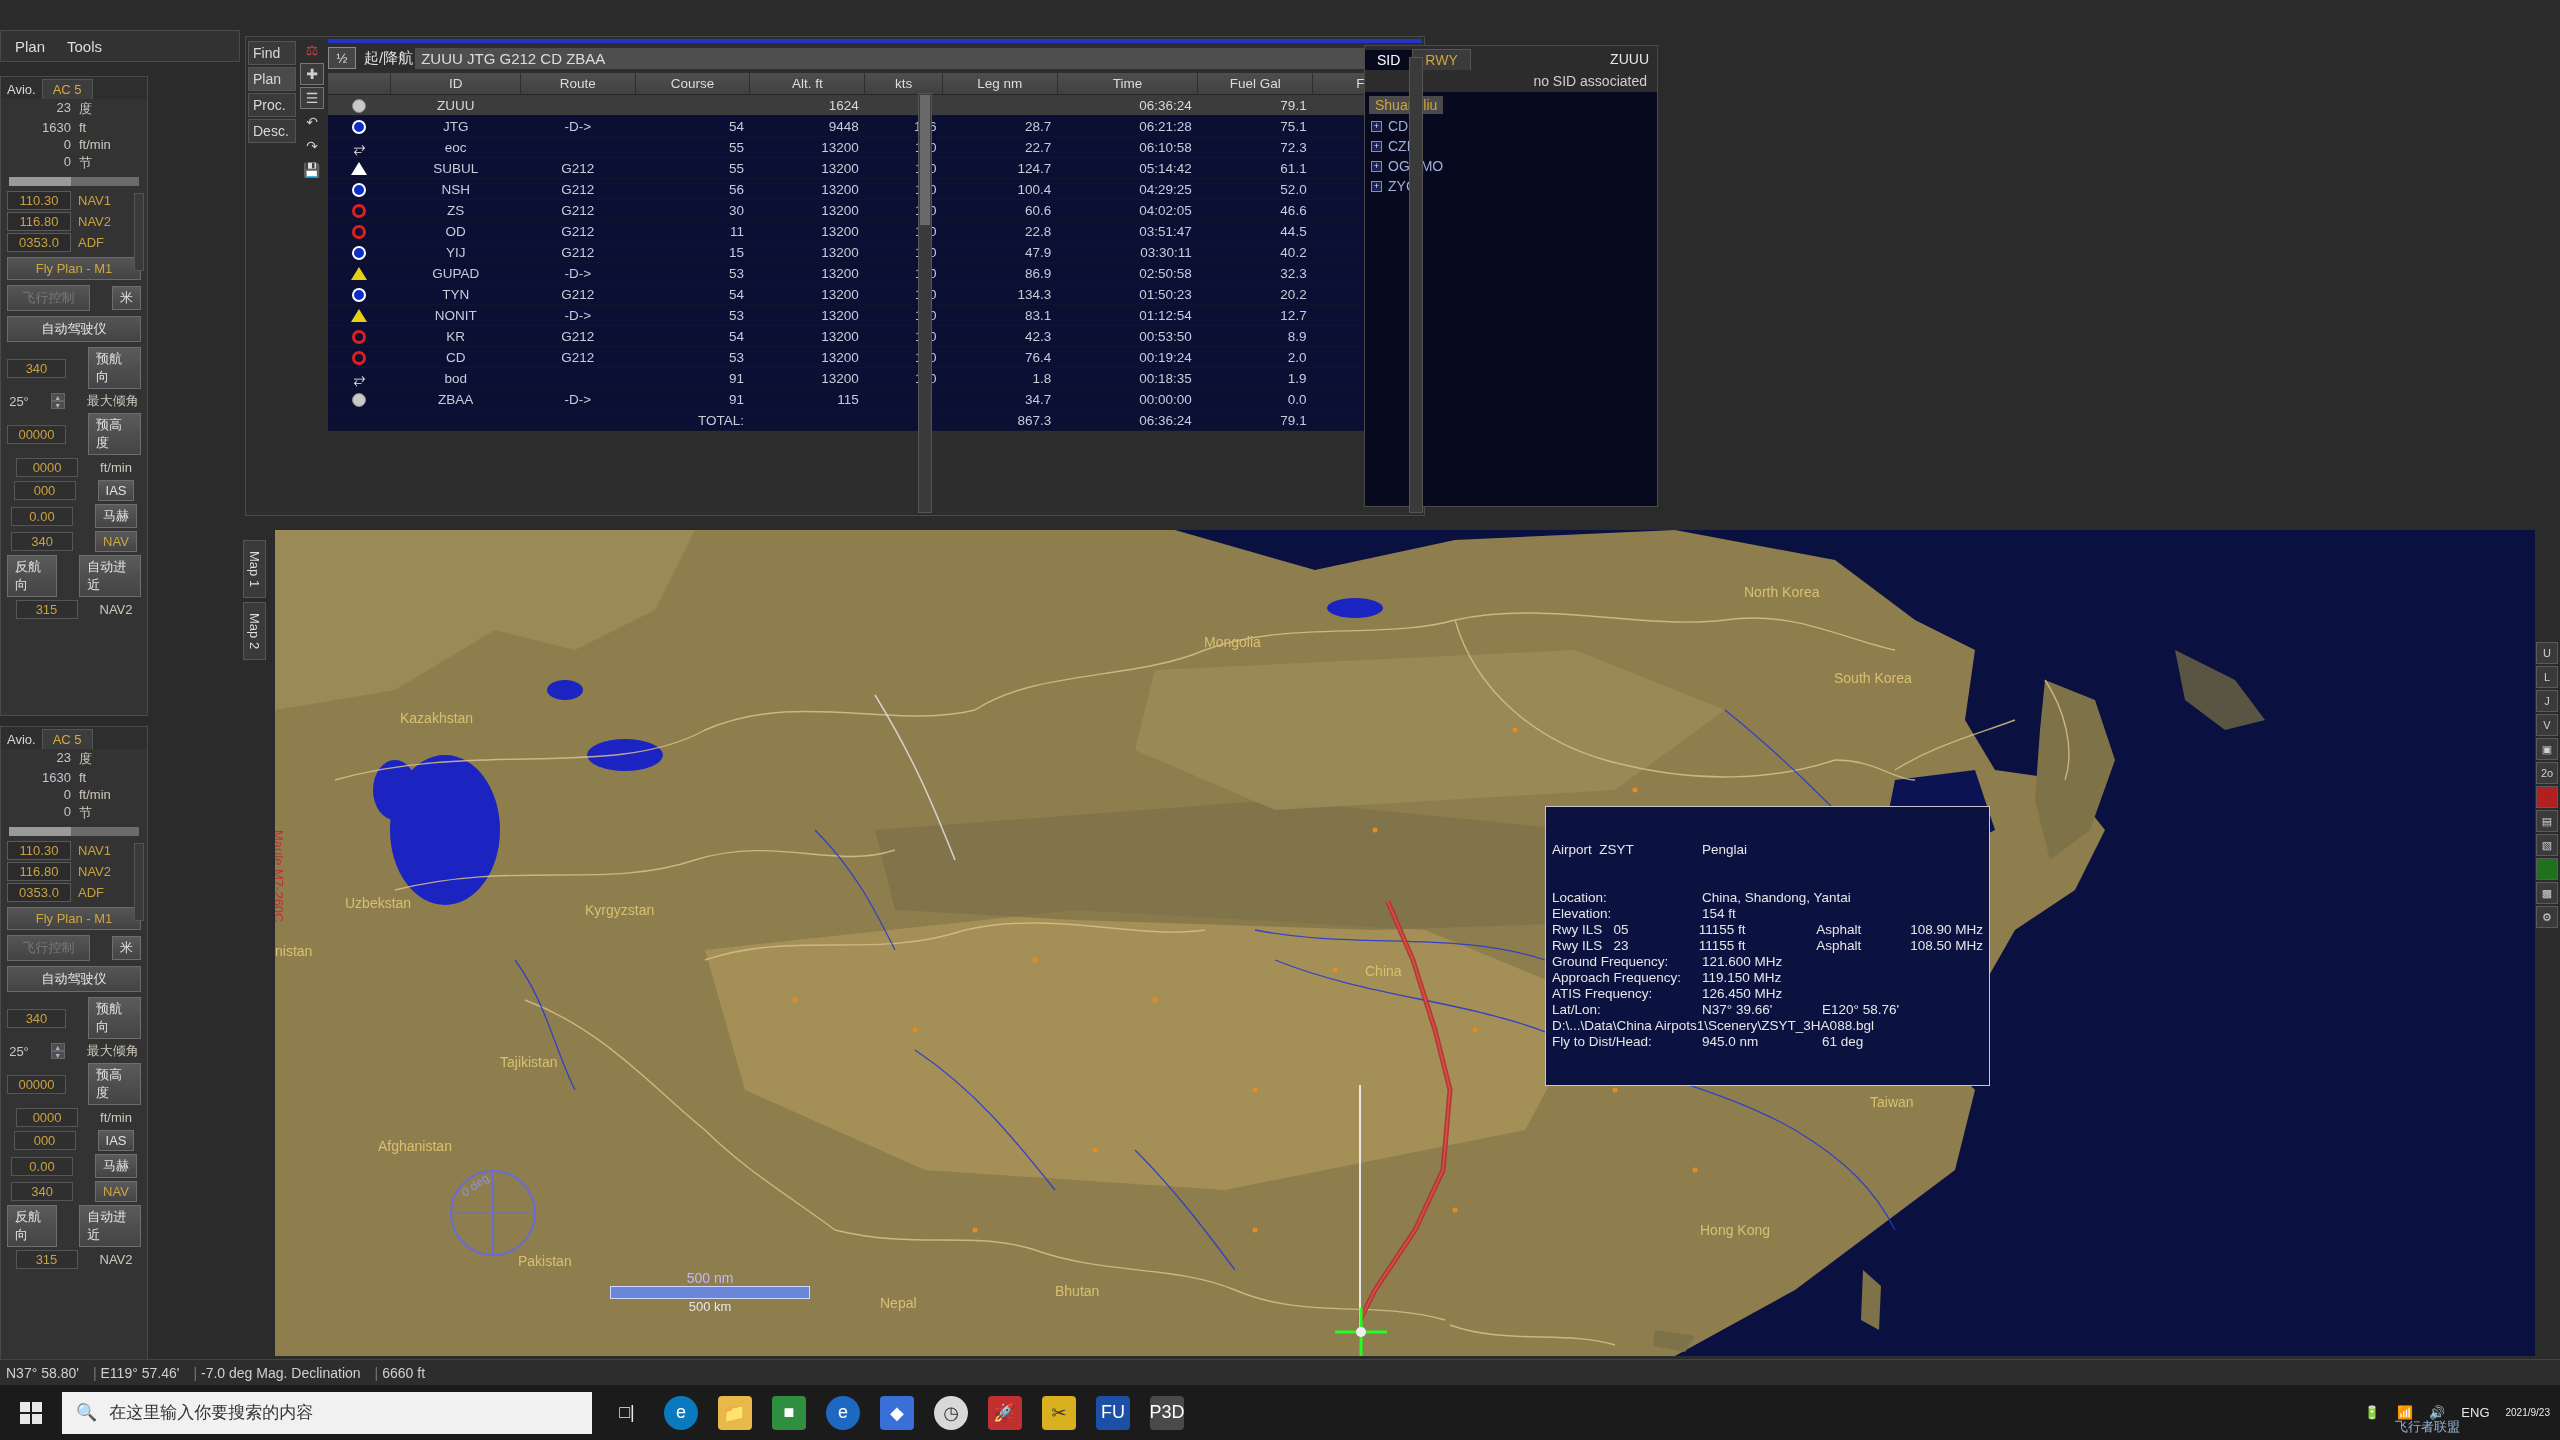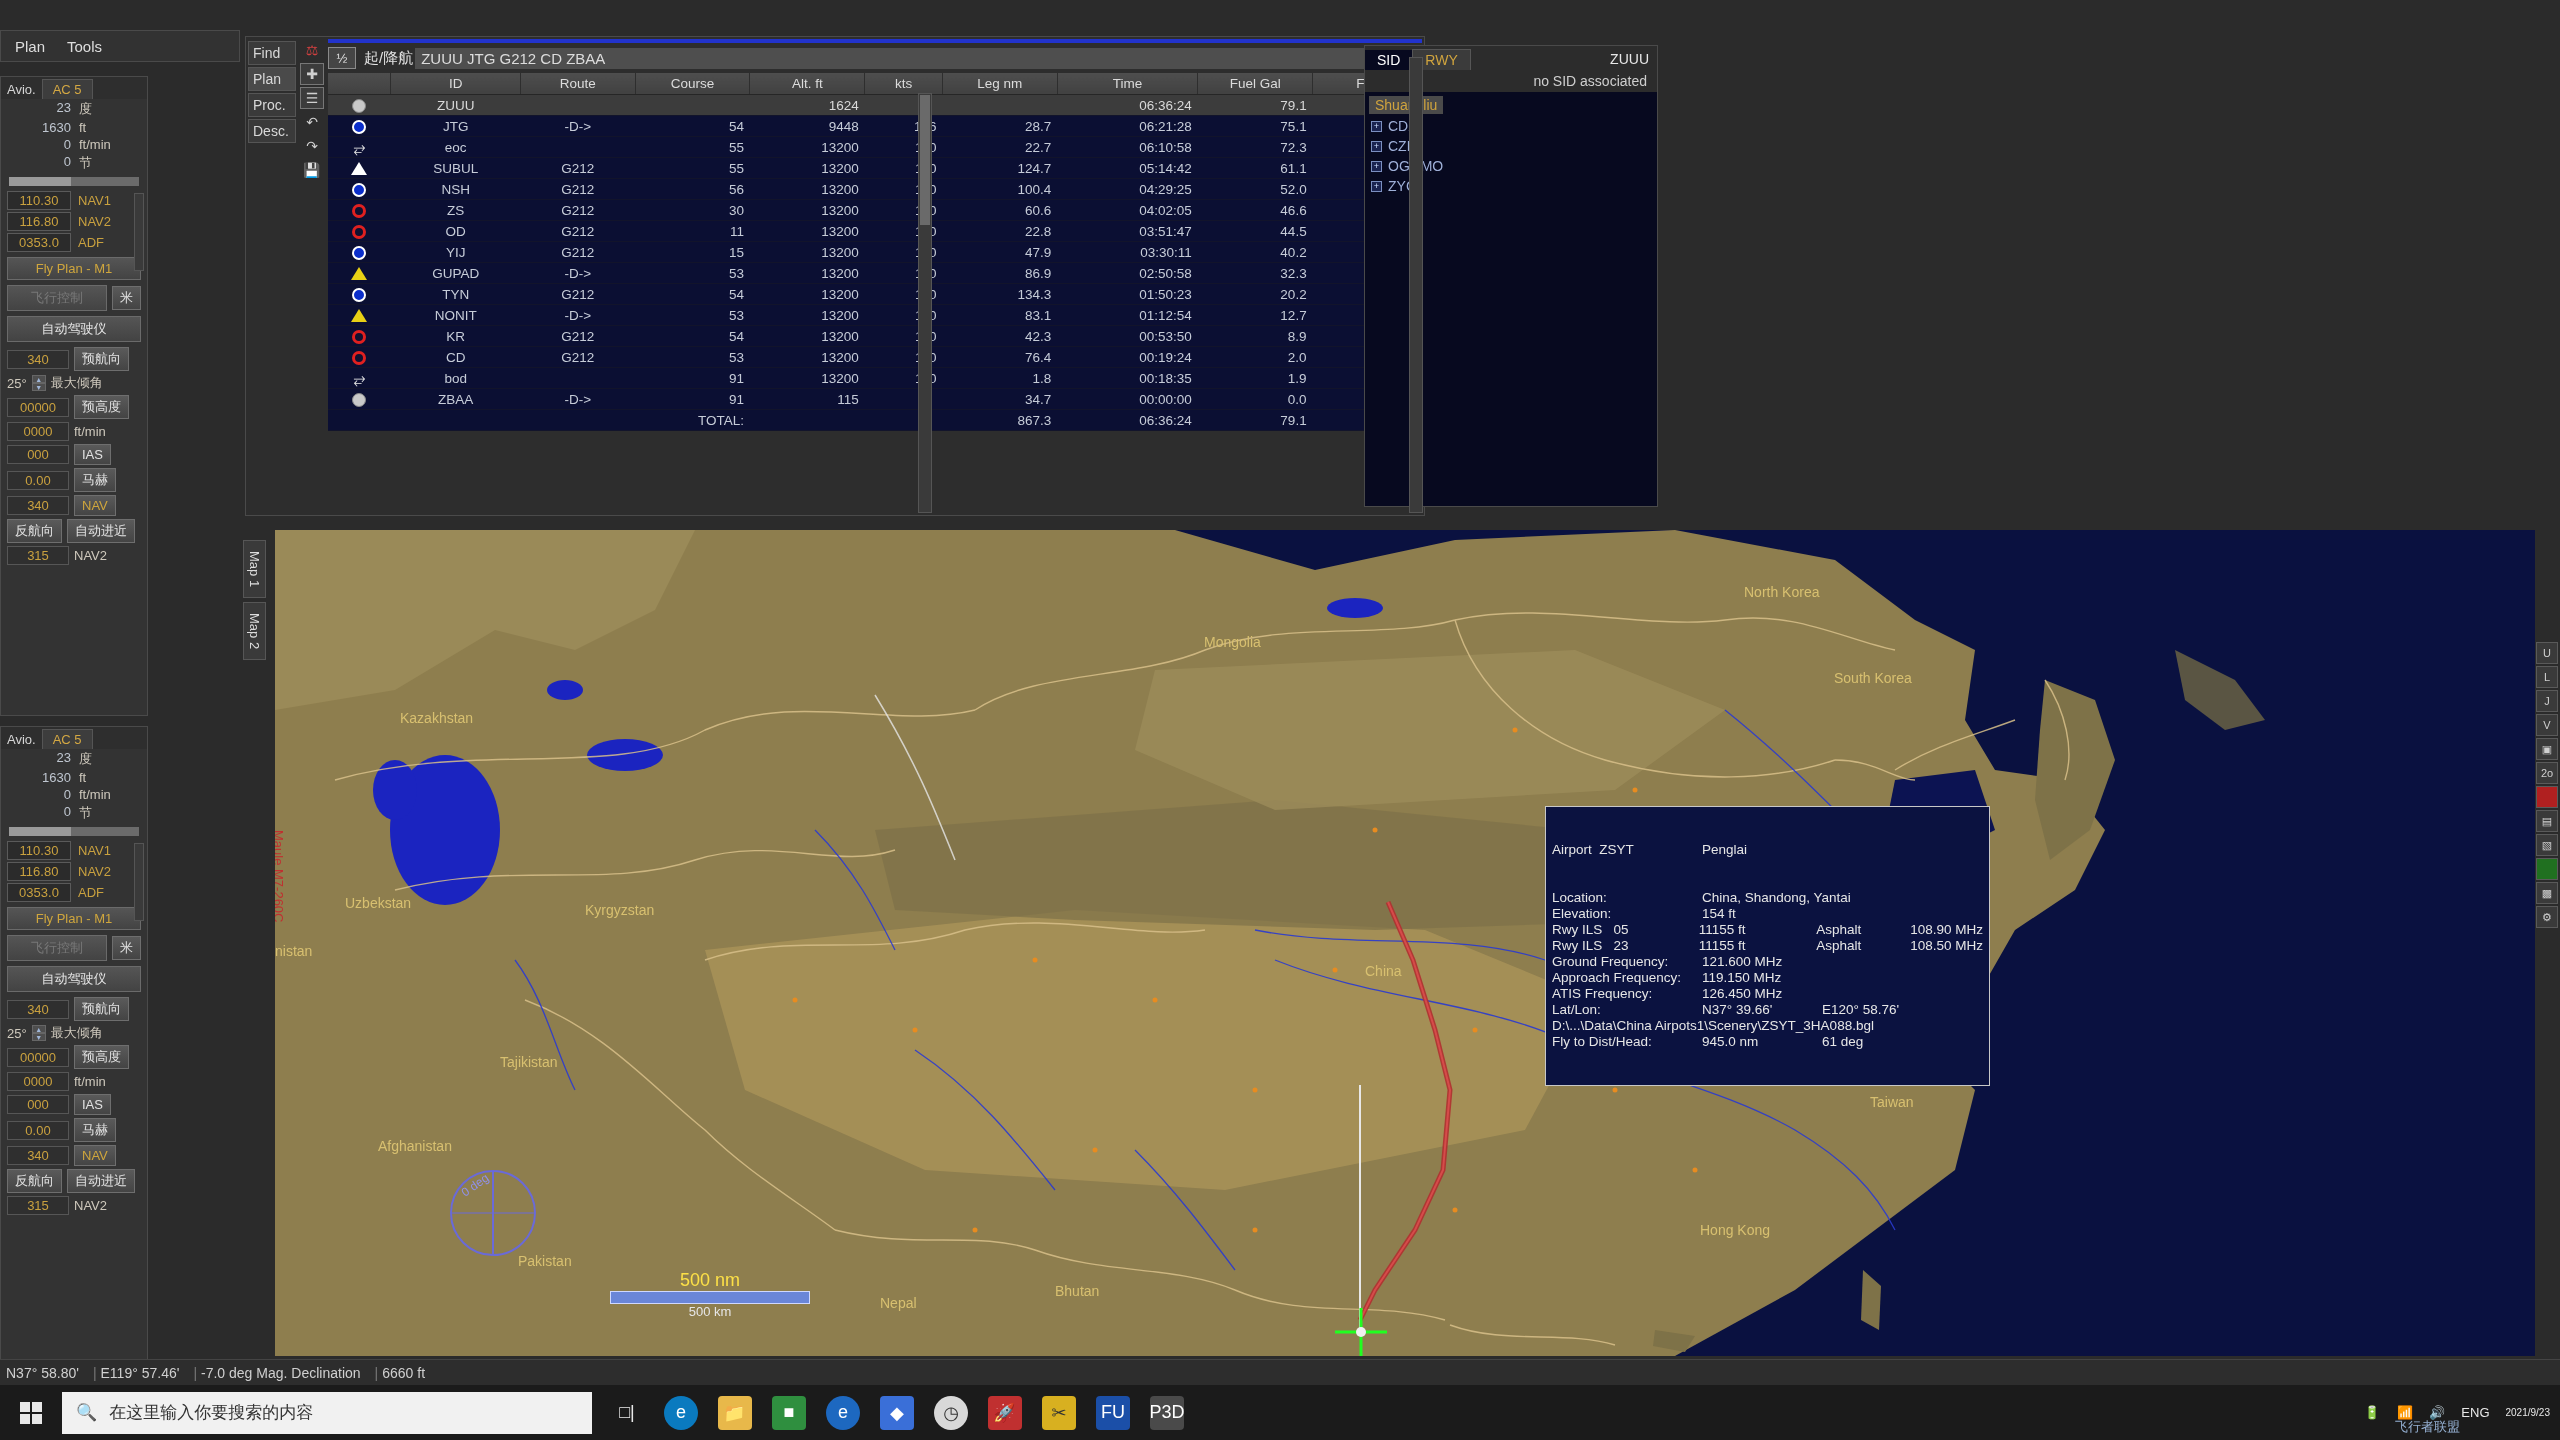--- a/index.html
+++ b/index.html
@@ -40,21 +40,21 @@
   .bar i{ position:absolute; left:0; top:0; bottom:0; width:48%; background:#9a9a9a;}
   .navrow{ display:flex; align-items:center; margin:2px 6px; }
   .navbox{ width:64px; background:#2b2b2b; border:1px solid #5a5a5a; color:#c9a13f;
            font-size:13px; text-align:center; padding:1px 0;}
   .navlbl{ margin-left:7px; color:#c9a13f; font-size:13px;}
   .scrollv{ position:absolute; right:3px; width:10px; background:#3a3a3a; border:1px solid #555;}
   .btnw{ display:block; margin:5px 6px; background:linear-gradient(#555,#434343);
     border:1px solid #6a6a6a; color:#cfa63d; text-align:center; font-size:13px; padding:3px 0;}
   .btnw.dis{ color:#787878; }
   .btnw.wh{ color:#e6e6e6;}
-  .row2{ display:flex; align-items:center; margin:3px 6px; gap:5px;}
+  .row2{ display:flex; align-items:center; margin:3px 6px; gap:22px;justify-content:center;}
   .fld{ width:62px; background:#2f2f2f; border:1px solid #565656; color:#c9a13f; text-align:center;
         font-size:13px; padding:1px 0;}
   .tagbtn{ background:linear-gradient(#5a5a5a,#444); border:1px solid #6e6e6e; color:#e2e2e2;
     font-size:13px; padding:2px 7px;}
   .tagbtn.amber{ color:#cfa63d;}
   .plainlbl{ color:#cfc9bd; font-size:13px;}
   .spin{ display:inline-block; width:14px; }
   .spin b{ display:block; height:8px; background:#4e4e4e; border:1px solid #666; color:#9fb6d8;
     font-size:7px; line-height:7px; text-align:center;}
 
@@ -747,21 +747,21 @@
     <div class="infobox" style="left:1270px;top:276px;width:445px;">
       <div class="row">
         <span class="k">Airport  ZSYT</span>
         <span class="v1">Penglai</span>
       </div>
       <div id="airport-info-rows"><div class="row"><span class="k">Location:</span><span class="v1">China, Shandong, Yantai</span><span class="v2"></span><span></span></div><div class="row"><span class="k">Elevation:</span><span class="v1">154 ft</span><span class="v2"></span><span></span></div><div class="row"><span class="k">Rwy ILS   05</span><span class="v1">11155 ft</span><span class="v2">Asphalt</span><span>108.90 MHz</span></div><div class="row"><span class="k">Rwy ILS   23</span><span class="v1">11155 ft</span><span class="v2">Asphalt</span><span>108.50 MHz</span></div><div class="row"><span class="k">Ground Frequency:</span><span class="v1">121.600 MHz</span><span class="v2"></span><span></span></div><div class="row"><span class="k">Approach Frequency:</span><span class="v1">119.150 MHz</span><span class="v2"></span><span></span></div><div class="row"><span class="k">ATIS Frequency:</span><span class="v1">126.450 MHz</span><span class="v2"></span><span></span></div><div class="row"><span class="k">Lat/Lon:</span><span class="v1">N37° 39.66'</span><span class="v2">E120° 58.76'</span><span></span></div><div class="row"><span class="k">D:\...\Data\China Airpots1\Scenery\ZSYT_3HA088.bgl</span><span class="v1"></span><span class="v2"></span><span></span></div><div class="row"><span class="k">Fly to Dist/Head:</span><span class="v1">945.0 nm</span><span class="v2">61 deg</span><span></span></div></div>
     </div>
 
     
     <div style="position:absolute;left:300px;top:740px;">
-      <div style="color:#fde047;font-size:18px;text-align:center;width:200px;margin-left:35px;">500 nm</div>
+      <div style="color:#c4b5fd;font-size:14px;text-align:center;width:200px;margin-left:35px;">500 nm</div>
       <div class="scalebar" style="position:relative;width:200px;height:13px;margin-left:35px;"></div>
       <div style="color:#e6e6e6;font-size:13px;text-align:center;width:200px;margin-left:35px;">500 km</div>
     </div>
 
     
     <div style="position:absolute;left:175px;top:640px;width:90px;height:90px;">
       <div class="compass" style="left:0;top:0;width:86px;height:86px;"></div>
       <div style="position:absolute;left:10px;top:8px;color:#9090e8;font-size:12px;transform:rotate(-35deg);">0 deg</div>
       <svg width="90" height="90" style="position:absolute;left:0;top:0;">
         <line x1="43" y1="2" x2="43" y2="84" stroke="#6a6ad8" stroke-width="2"></line>

